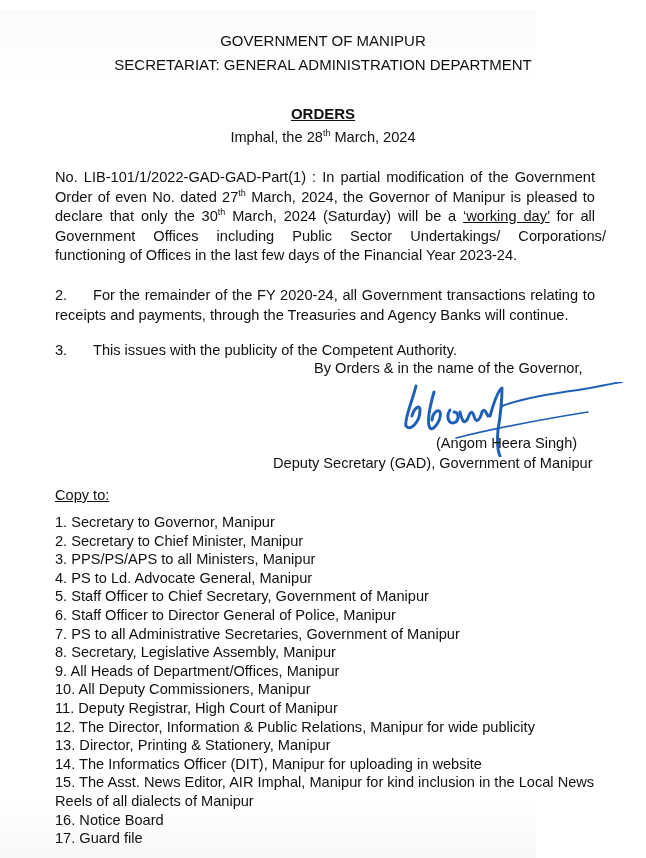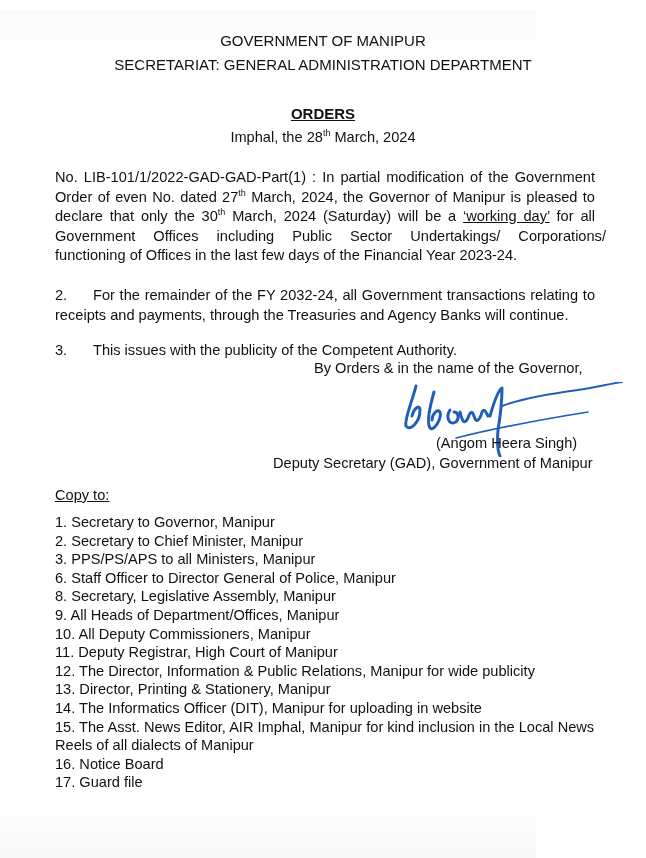--- a/index.html
+++ b/index.html
@@ -48,21 +48,21 @@
 
   <div class="para" style="top:158px;">
     <span class="line">No. LIB-101/1/2022-GAD-GAD-Part(1) : In partial modification of the Government</span>
     <span class="line"><span>Order of even No. dated 27</span><sup>th</sup><span> March, 2024, the Governor of Manipur is pleased to</span></span>
     <span class="line"><span>declare that only the 30</span><sup>th</sup><span> March, 2024 (Saturday) will be a </span><span class="wd">‘working day’</span><span> for all</span></span>
     <span class="line" style="word-spacing:14px;">Government Offices including Public Sector Undertakings/ Corporations/</span>
     <span class="line last">functioning of Offices in the last few days of the Financial Year 2023-24.</span>
   </div>
 
   <div class="para" style="top:276px;">
-    <span class="line"><span class="pnum">2.</span><span>For the remainder of the FY 2032-24, all Government transactions relating to</span></span>
+    <span class="line"><span class="pnum">2.</span><span>For the remainder of the FY 2020-24, all Government transactions relating to</span></span>
     <span class="line last">receipts and payments, through the Treasuries and Agency Banks will continue.</span>
   </div>
 
   <div class="para" style="top:331px;">
     <span class="line last"><span class="pnum">3.</span><span>This issues with the publicity of the Competent Authority.</span></span>
   </div>
 
   <div class="abs" style="top:350px; left:314px; font-size:14.6px;">By Orders &amp; in the name of the Governor,</div>
 
   <svg class="sig" width="230" height="75" viewBox="0 0 230 75">
@@ -78,21 +78,24 @@
 
   <div class="abs" style="top:445px; left:273px; font-size:14.6px;">Deputy Secretary (GAD), Government of Manipur</div>
   <div class="abs" style="top:425px; left:436px; font-size:14.6px;">(Angom Heera Singh)</div>
 
   <div class="abs copy-head" style="top:477px; left:55px;">Copy to:</div>
 
   <div class="copy-list">
     <div>1. Secretary to Governor, Manipur</div>
     <div>2. Secretary to Chief Minister, Manipur</div>
     <div>3. PPS/PS/APS to all Ministers, Manipur</div>
+    <div>4. PS to Ld. Advocate General, Manipur</div>
+    <div>5. Staff Officer to Chief Secretary, Government of Manipur</div>
     <div>6. Staff Officer to Director General of Police, Manipur</div>
+    <div>7. PS to all Administrative Secretaries, Government of Manipur</div>
     <div>8. Secretary, Legislative Assembly, Manipur</div>
     <div>9. All Heads of Department/Offices, Manipur</div>
     <div>10. All Deputy Commissioners, Manipur</div>
     <div>11. Deputy Registrar, High Court of Manipur</div>
     <div>12. The Director, Information &amp; Public Relations, Manipur for wide publicity</div>
     <div>13. Director, Printing &amp; Stationery, Manipur</div>
     <div>14. The Informatics Officer (DIT), Manipur for uploading in website</div>
     <div>15. The Asst. News Editor, AIR Imphal, Manipur for kind inclusion in the Local News</div>
     <div>Reels of all dialects of Manipur</div>
     <div>16. Notice Board</div>

